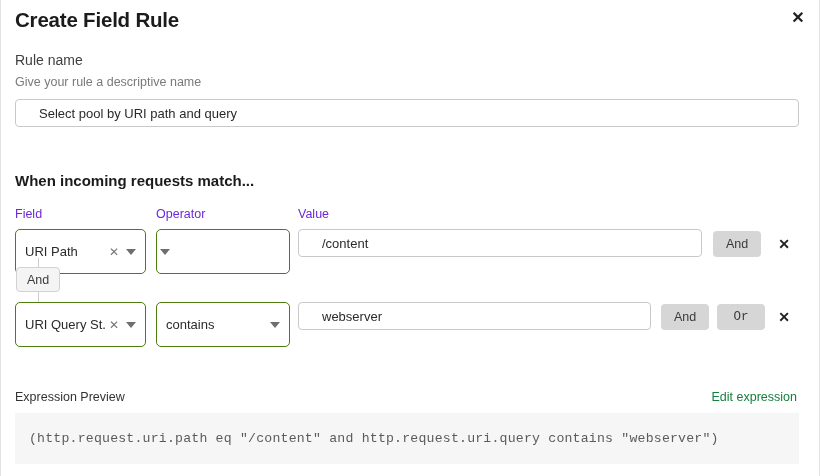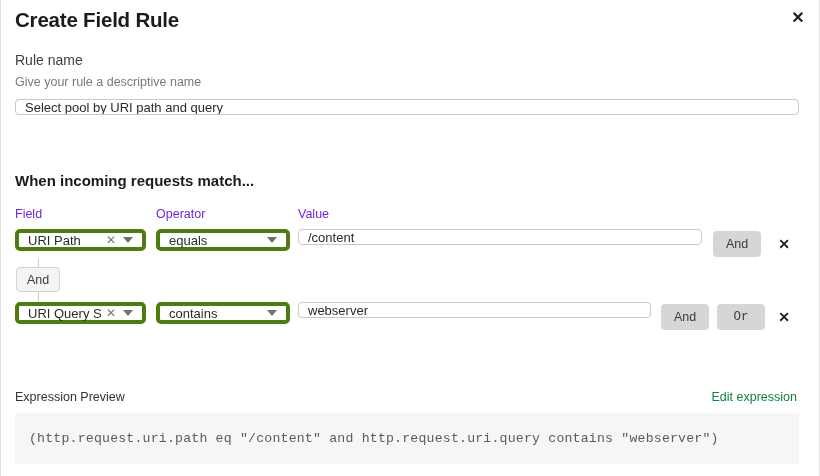--- a/index.html
+++ b/index.html
@@ -59,28 +59,28 @@
     position: absolute;
     font-size: 12.5px;
     color: #7a7a7a;
   }
   .rule-name-label { left: 14px; top: 52px; }
   .rule-name-help  { left: 14px; top: 75px; }
 
   .text-input {
     position: absolute;
     box-sizing: border-box;
-    height: 16px;
+    height: 28px;
     border: 1px solid #c9c9c9;
     border-radius: 4px;
     background: #ffffff;
     font-family: "Liberation Sans", sans-serif;
     font-size: 13px;
     color: #2a2a2a;
-    padding: 0 9px;
+    padding: 0 23px;
     outline: none;
   }
   #rule-name-input {
     left: 14px;
     top: 99px;
     width: 784px;
   }
 
   
   .section-heading {
@@ -109,22 +109,22 @@
     left: 0;
     width: 820px;
     height: 30px;
   }
   .row1 { top: 229px; }
   .row2 { top: 302px; }
 
   .select-box {
     position: absolute;
     box-sizing: border-box;
-    height: 22px;
-    border: 4px solid #4d7c0f;
+    height: 45px;
+    border: 1px solid #4d7c0f;
     border-radius: 5px;
     background: #ffffff;
     display: flex;
     align-items: center;
     cursor: pointer;
   }
   .select-field { left: 14px; width: 131px; }
   .select-op    { left: 155px; width: 134px; }
 
   .select-value {
@@ -277,21 +277,20 @@
   <div class="col-head col-head-operator">Operator</div>
   <div class="col-head col-head-value">Value</div>
 
   <div class="cond-row row1">
     <div class="select-box select-field">
       <span class="select-value">URI Path</span>
       <span class="select-clear">✕</span>
       <span class="caret"></span>
     </div>
     <div class="select-box select-op">
-      <span class="select-value">equals</span>
       <span class="caret"></span>
     </div>
     <input class="text-input value-input-1" type="text" value="/content" placeholder="Enter value" style="">
     <button class="conj-btn conj-and">And</button>
     <div class="row-delete">✕</div>
   </div>
 
   <div class="connector-line"></div>
   <div class="connector-badge">And</div>
 

